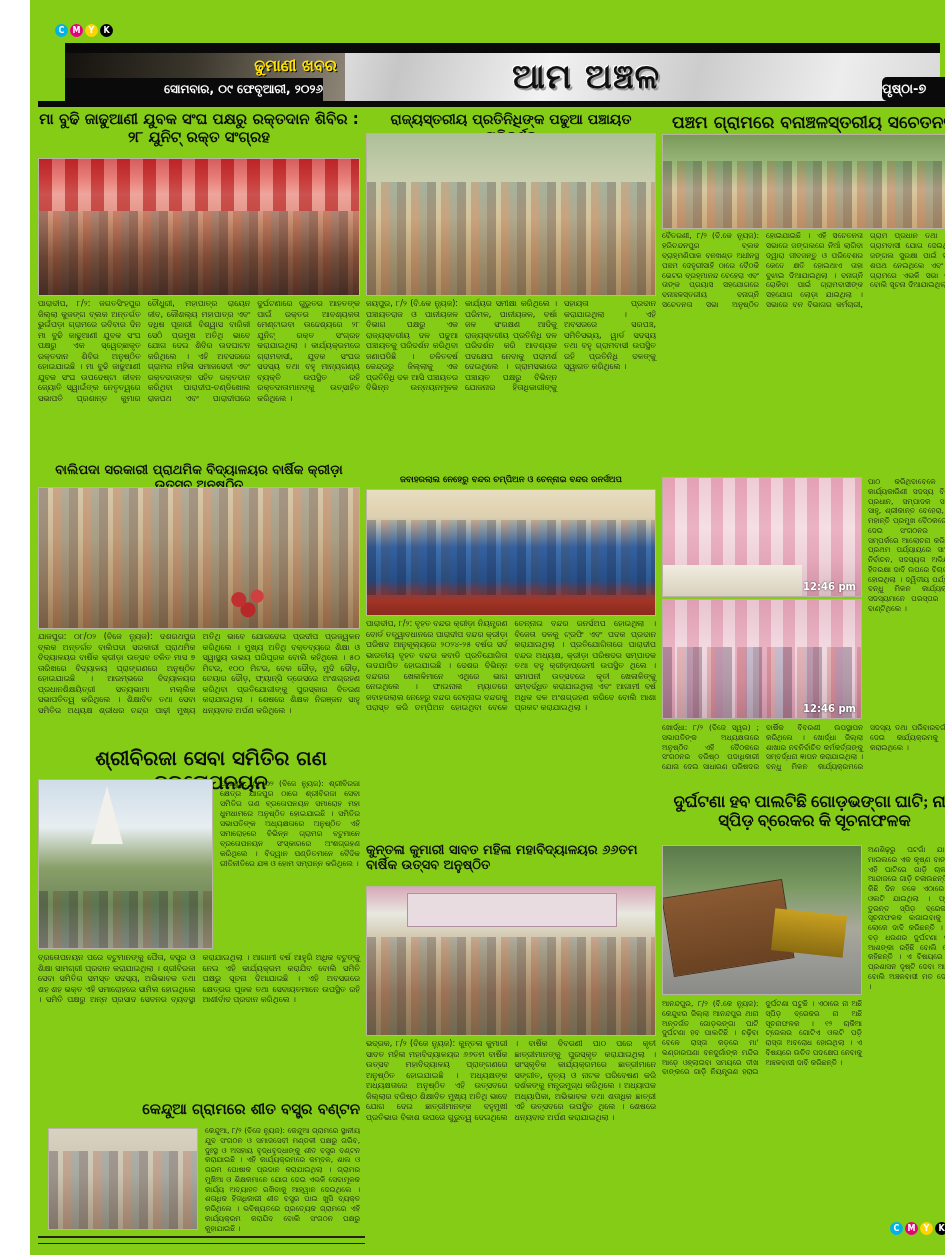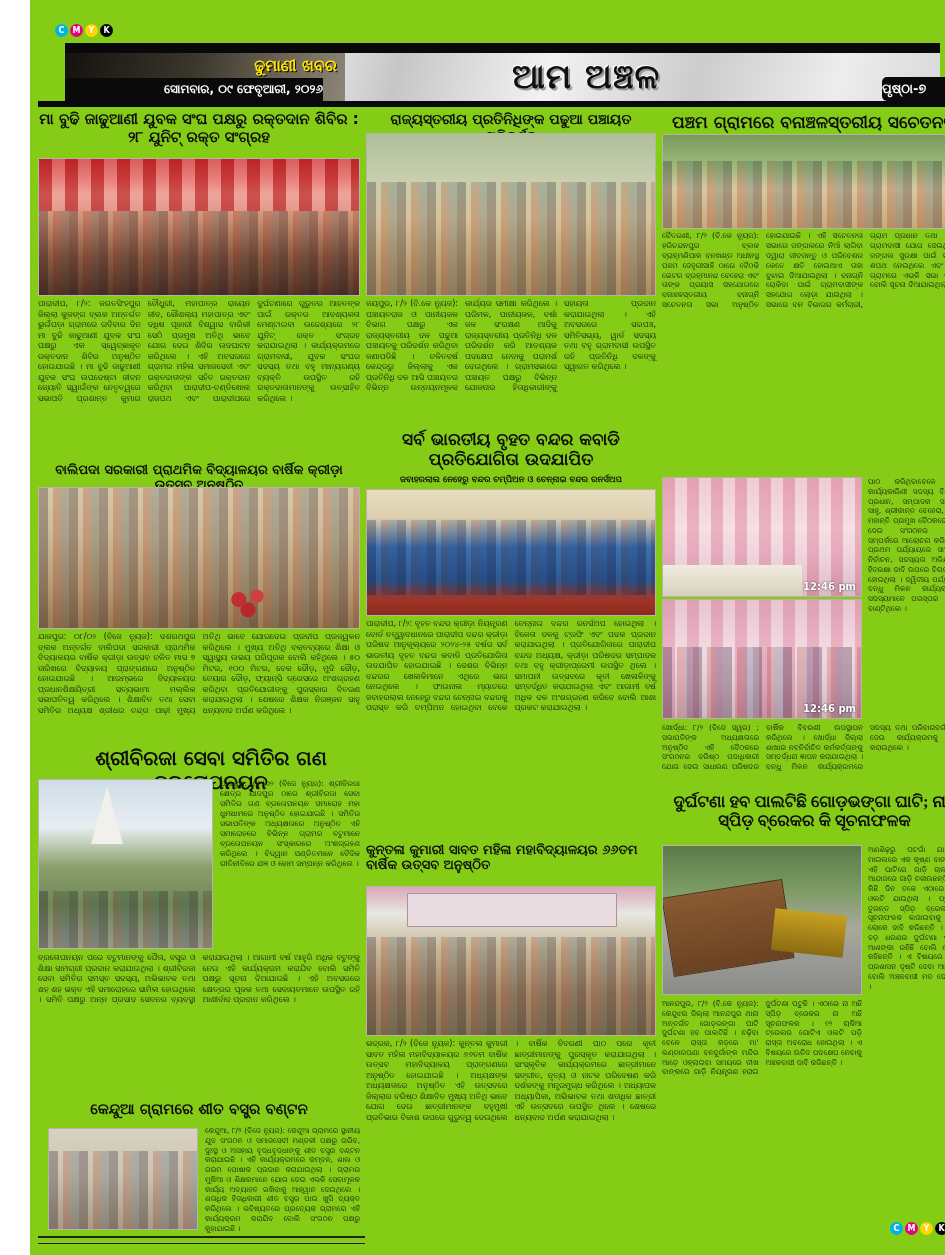--- a/index.html
+++ b/index.html
@@ -72,39 +72,38 @@
 
   <div class="photo" style="left:8px;top:779px;width:175px;height:170px;background:linear-gradient(180deg,#cfdde8 0%,#e8eef2 28%,#8aa06a 52%,#70875a 74%,#9a9a8a 100%);">
     <div class="abs" style="left:52px;top:6px;width:0;height:0;border-left:16px solid transparent;border-right:16px solid transparent;border-bottom:58px solid #f2f0ea;"></div>
     <div class="overlay-stripes" style="inset:auto 0 0 0;height:34%;"></div>
   </div>
 
   <div class="abs body-text" style="left:190px;top:779px;width:140px;height:170px;font-size:7.6px;">ଯାଜପୁର: ୦୮/୦୨ (ବିଜେ ନ୍ୟୁଜ): ଶ୍ରୀବିରଜା କ୍ଷେତ୍ର ଯାଜପୁର ଠାରେ ଶ୍ରୀବିରଜା ସେବା ସମିତିର ଗଣ ବ୍ରତୋପନୟନ ସମାରୋହ ମହା ଧୁମଧାମରେ ଅନୁଷ୍ଠିତ ହୋଇଯାଇଛି । ସମିତିର ସଭାପତିଙ୍କ ଅଧ୍ୟକ୍ଷତାରେ ଅନୁଷ୍ଠିତ ଏହି ସମାରୋହରେ ବିଭିନ୍ନ ଗ୍ରାମର ବଟୁମାନେ ବ୍ରତୋପନୟନ ସଂସ୍କାରରେ ଅଂଶଗ୍ରହଣ କରିଥିଲେ । ବିଦ୍ୱାନ ପଣ୍ଡିତମାନେ ବୈଦିକ ରୀତିନୀତିରେ ଯଜ୍ଞ ଓ ହୋମ ସମ୍ପନ୍ନ କରିଥିଲେ ।</div>
 
   <div class="abs body-text cols-2" style="left:8px;top:953px;width:322px;height:146px;">ବ୍ରତୋପନୟନ ପରେ ବଟୁମାନଙ୍କୁ ପୈତା, ବସ୍ତ୍ର ଓ ଶିକ୍ଷା ସାମଗ୍ରୀ ପ୍ରଦାନ କରାଯାଇଥିଲା । ଶ୍ରୀବିରଜା ସେବା ସମିତିର ସମସ୍ତ ସଦସ୍ୟ, ଅଭିଭାବକ ତଥା ଶହ ଶହ ଭକ୍ତ ଏହି ସମାରୋହରେ ସାମିଲ ହୋଇଥିଲେ । ସମିତି ପକ୍ଷରୁ ଅନ୍ନ ପ୍ରସାଦ ସେବନର ବ୍ୟବସ୍ଥା କରାଯାଇଥିଲା । ଆଗାମୀ ବର୍ଷ ଆହୁରି ଅଧିକ ବଟୁଙ୍କୁ ନେଇ ଏହି କାର୍ଯ୍ୟକ୍ରମ କରାଯିବ ବୋଲି ସମିତି ପକ୍ଷରୁ ସୂଚନା ଦିଆଯାଇଛି । ଏହି ଅବସରରେ କ୍ଷେତ୍ରର ପୂଜକ ତଥା ସେବାୟତମାନେ ଉପସ୍ଥିତ ରହି ଆଶୀର୍ବାଦ ପ୍ରଦାନ କରିଥିଲେ ।</div>
 
-  <div class="abs headline" style="left:8px;top:1101px;width:322px;font-size:15px;">କେନ୍ଦୁଆ ଗ୍ରାମରେ ଶୀତ ବସ୍ତ୍ର ବଣ୍ଟନ</div>
+  <div class="abs headline" style="left:8px;top:1101px;width:322px;font-size:15px;text-align:right;">କେନ୍ଦୁଆ ଗ୍ରାମରେ ଶୀତ ବସ୍ତ୍ର ବଣ୍ଟନ</div>
 
   <div class="photo" style="left:18px;top:1128px;width:150px;height:102px;background:linear-gradient(180deg,#d8d2c2 0%,#ccc4b0 45%,#a89a84 100%);">
     <div class="overlay-stripes" style="top:22%;"></div>
   </div>
 
   <div class="abs body-text" style="left:175px;top:1126px;width:155px;height:108px;font-size:7.4px;">କେନ୍ଦୁଆ, ୮/୨ (ବିଜେ ନ୍ୟୁଜ): କେନ୍ଦୁଆ ଗ୍ରାମରେ ସ୍ଥାନୀୟ ଯୁବ ସଂଗଠନ ଓ ସମାଜସେବୀ ମଣ୍ଡଳୀ ପକ୍ଷରୁ ଗରିବ, ଦୁଃସ୍ଥ ଓ ଅସହାୟ ବୃଦ୍ଧବୃଦ୍ଧାଙ୍କୁ ଶୀତ ବସ୍ତ୍ର ବଣ୍ଟନ କରାଯାଇଛି । ଏହି କାର୍ଯ୍ୟକ୍ରମରେ କମ୍ବଳ, ଶାଲ ଓ ଗରମ ପୋଷାକ ପ୍ରଦାନ କରାଯାଇଥିଲା । ଗ୍ରାମର ମୁଖିଆ ଓ ଶିକ୍ଷକମାନେ ଯୋଗ ଦେଇ ଏଭଳି ସେବାମୂଳକ କାର୍ଯ୍ୟ ଅବ୍ୟାହତ ରଖିବାକୁ ଆହ୍ୱାନ ଦେଇଥିଲେ । ଶତାଧିକ ହିତାଧିକାରୀ ଶୀତ ବସ୍ତ୍ର ପାଇ ଖୁସି ବ୍ୟକ୍ତ କରିଥିଲେ । ଭବିଷ୍ୟତରେ ପ୍ରତ୍ୟେକ ଗ୍ରାମରେ ଏହି କାର୍ଯ୍ୟକ୍ରମ କରାଯିବ ବୋଲି ସଂଗଠନ ପକ୍ଷରୁ କୁହାଯାଇଛି ।</div>
 
   <div class="abs" style="left:8px;top:1236px;width:327px;height:5px;border-top:2px solid #222;border-bottom:1px solid #222;"></div>
 
   <div class="abs headline" style="left:336px;top:111px;width:290px;font-size:14px;">ରାଜ୍ୟସ୍ତରୀୟ ପ୍ରତିନିଧିଙ୍କ ପଢୁଆ ପଞ୍ଚାୟତ ପରିଦର୍ଶନ</div>
 
   <div class="photo" style="left:336px;top:133px;width:290px;height:163px;background:linear-gradient(180deg,#aebf9a 0%,#c9cfae 28%,#d6c49c 52%,#bfa478 78%,#a88d64 100%);">
     <div class="overlay-stripes" style="top:30%;"></div>
   </div>
 
   <div class="abs body-text cols-3" style="left:336px;top:299px;width:290px;height:128px;">ଜୟପୁର, ୮/୨ (ବି.କେ ନ୍ୟୁଜ): ପଞ୍ଚାୟତରାଜ ଓ ପାନୀୟଜଳ ବିଭାଗ ପକ୍ଷରୁ ଏକ ରାଜ୍ୟସ୍ତରୀୟ ଦଳ ପଢୁଆ ପଞ୍ଚାୟତକୁ ପରିଦର୍ଶନ କରିଥିବା ଜଣାପଡିଛି । ଚଳିତବର୍ଷ କେନ୍ଦ୍ରରୁ ଜିଲ୍ଲାକୁ ଏକ ପ୍ରତିନିଧି ଦଳ ଆସି ପଞ୍ଚାୟତର ବିଭିନ୍ନ ଉନ୍ନୟନମୂଳକ କାର୍ଯ୍ୟର ସମୀକ୍ଷା କରିଥିଲେ । ପରିମଳ, ପାନୀୟଜଳ, ବର୍ଷା ଜଳ ସଂରକ୍ଷଣ ଆଦିକୁ ରାଜ୍ୟସ୍ତରୀୟ ପ୍ରତିନିଧି ଦଳ ପରିଦର୍ଶନ କରି ଆବଶ୍ୟକ ପଦକ୍ଷେପ ନେବାକୁ ପରାମର୍ଶ ଦେଇଥିଲେ । ଗ୍ରାମସଭାରେ ପଞ୍ଚାୟତ ପକ୍ଷରୁ ବିଭିନ୍ନ ଯୋଜନାର ହିତାଧିକାରୀଙ୍କୁ ସହାୟତା ପ୍ରଦାନ କରାଯାଇଥିଲା । ଏହି ଅବସରରେ ସରପଞ୍ଚ, ସମିତିସଭ୍ୟ, ୱାର୍ଡ ସଦସ୍ୟ ତଥା ବହୁ ଗ୍ରାମବାସୀ ଉପସ୍ଥିତ ରହି ପ୍ରତିନିଧି ଦଳଙ୍କୁ ସ୍ୱାଗତ କରିଥିଲେ ।</div>
 
-  <div class="abs headline" style="left:336px;top:429px;width:290px;font-size:17px;">ସର୍ବ ଭାରତୀୟ ବୃହତ ବନ୍ଦର କବାଡି ପ୍ରତିଯୋଗିତା ଉଦଯାପିତ</div>
   <div class="abs headline" style="left:336px;top:474px;width:290px;font-size:8.5px;">ଜବାହରଲାଲ ନେହେରୁ ବନ୍ଦର ଚମ୍ପିଅନ ଓ ଚେନ୍ନାଇ ବନ୍ଦର ରନର୍ସଅପ</div>
 
   <div class="photo" style="left:336px;top:489px;width:290px;height:127px;background:linear-gradient(180deg,#e8ddc0 0%,#ddd0b0 22%,#3f6fae 46%,#2f5a94 72%,#a23526 88%,#8a2a1e 100%);">
     <div class="overlay-stripes" style="top:24%;height:60%;inset:auto 0 16% 0;"></div>
   </div>
 
   <div class="abs body-text cols-2" style="left:336px;top:619px;width:290px;height:215px;">ପାରାଦୀପ, ୮/୨: ବୃହତ ବନ୍ଦର କ୍ରୀଡ଼ା ନିୟନ୍ତ୍ରଣ ବୋର୍ଡ ତତ୍ତ୍ୱାବଧାନରେ ପାରାଦୀପ ବନ୍ଦର କ୍ରୀଡ଼ା ପରିଷଦ ଆନୁକୂଲ୍ୟରେ ୨୦୨୪-୨୫ ବର୍ଷର ସର୍ବ ଭାରତୀୟ ବୃହତ ବନ୍ଦର କବାଡି ପ୍ରତିଯୋଗିତା ଉଦଯାପିତ ହୋଇଯାଇଛି । ଦେଶର ବିଭିନ୍ନ ବନ୍ଦରର ଖେଳାଳିମାନେ ଏଥିରେ ଭାଗ ନେଇଥିଲେ । ଫାଇନାଲ ମ୍ୟାଚରେ ଜବାହରଲାଲ ନେହେରୁ ବନ୍ଦର ଚେନ୍ନାଇ ବନ୍ଦରକୁ ପରାସ୍ତ କରି ଚମ୍ପିଅନ ହୋଇଥିବା ବେଳେ ଚେନ୍ନାଇ ବନ୍ଦର ରନର୍ସଅପ ହୋଇଥିଲା । ବିଜେତା ଦଳକୁ ଟ୍ରଫି ଏବଂ ପଦକ ପ୍ରଦାନ କରାଯାଇଥିଲା । ପ୍ରତିଯୋଗିତାରେ ପାରାଦୀପ ବନ୍ଦର ଅଧ୍ୟକ୍ଷ, କ୍ରୀଡ଼ା ପରିଷଦର ସମ୍ପାଦକ ତଥା ବହୁ କ୍ରୀଡ଼ାପ୍ରେମୀ ଉପସ୍ଥିତ ଥିଲେ । ସମାପନୀ ଉତ୍ସବରେ କୃତୀ ଖେଳାଳିଙ୍କୁ ସମ୍ବର୍ଦ୍ଧିତ କରାଯାଇଥିଲା ଏବଂ ଆଗାମୀ ବର୍ଷ ଅଧିକ ଦଳ ଅଂଶଗ୍ରହଣ କରିବେ ବୋଲି ଆଶା ପ୍ରକଟ କରାଯାଇଥିଲା ।</div>
 
   <div class="abs headline" style="left:336px;top:842px;width:290px;font-size:13px;text-align:left;">କୁନ୍ତଳା କୁମାରୀ ସାବତ ମହିଳା ମହାବିଦ୍ୟାଳୟର ୬୬ତମ ବାର୍ଷିକ ଉତ୍ସବ ଅନୁଷ୍ଠିତ</div>
 

